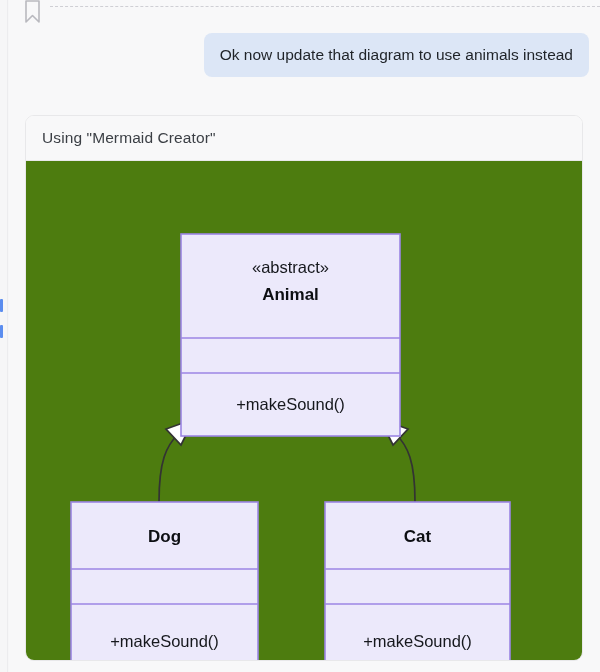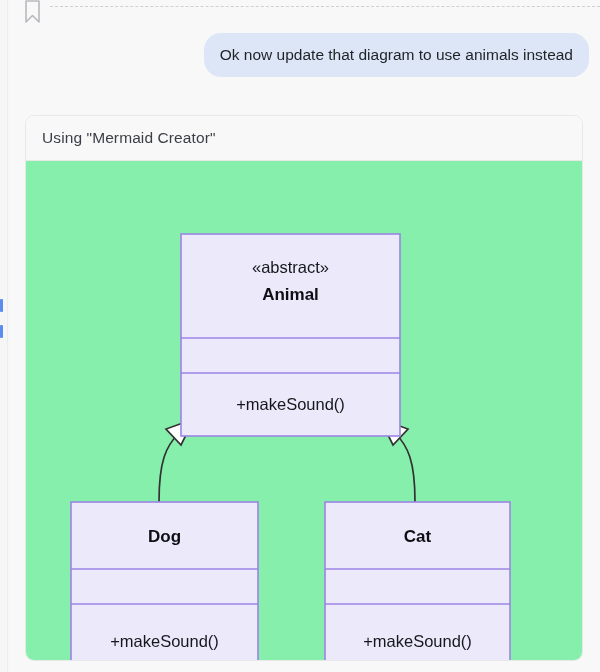--- a/index.html
+++ b/index.html
@@ -85,21 +85,21 @@
     justify-content: flex-end;
     padding-right: 11px;
     box-sizing: border-box;
   }
   .user-bubble {
     background: #dce6f6;
     color: #1f2328;
     font-size: 15.5px;
     line-height: 21px;
     padding: 11px 16px 12px 16px;
-    border-radius: 17px;
+    border-radius: 8px;
     max-width: 460px;
     white-space: nowrap;
   }
 
   
   .tool-card {
     position: absolute;
     left: 16px;
     top: 115px;
     width: 558px;
@@ -120,21 +120,21 @@
     box-sizing: border-box;
   }
   .tool-card-title {
     font-size: 15.5px;
     color: #3b3f45;
     letter-spacing: 0.1px;
   }
   .diagram-canvas {
     position: relative;
     height: 499px;
-    background: #86efac;
+    background: #4d7c0f;
   }
   .diagram-svg {
     position: absolute;
     left: 0; top: 0;
     width: 556px;
     height: 499px;
     display: block;
   }
 
   

